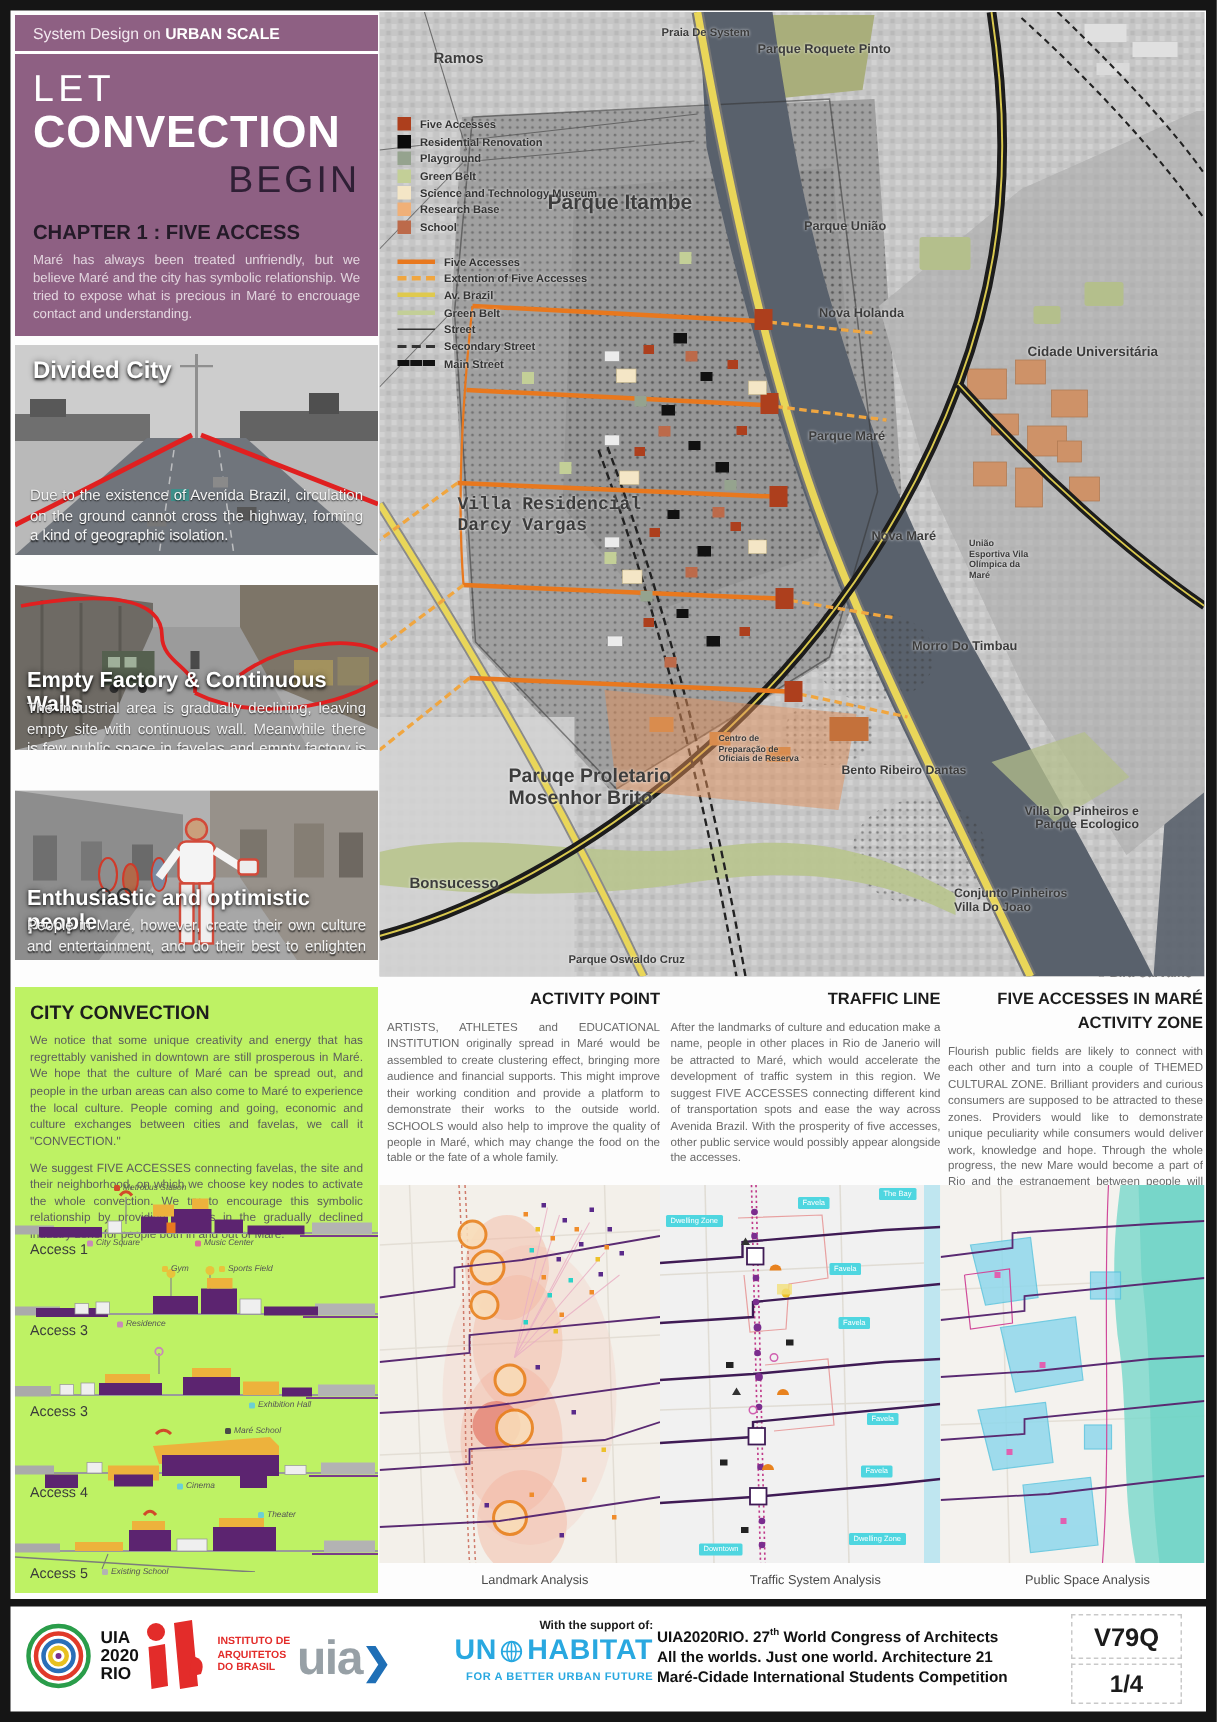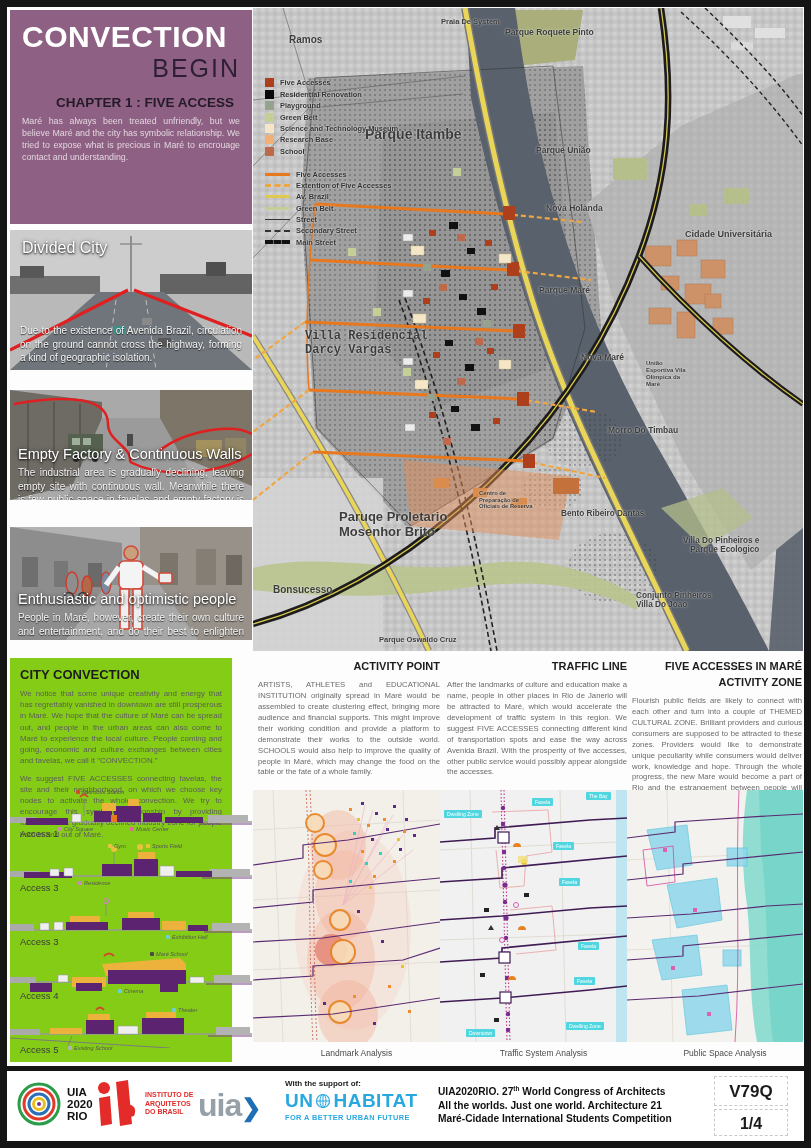--- a/index.html
+++ b/index.html
@@ -9,32 +9,32 @@
   .sheet-footer{position:absolute;left:7px;top:1071px;width:797px;height:70px;background:#ffffff;}
 
   
   .pbox{position:absolute;left:10px;top:10px;width:242px;height:214px;background:#8e6083;color:#fff;}
   .kicker{padding:7px 12px 5px;font-size:10.5px;color:#f3e9f0;border-bottom:2px solid #fff;}
   .kicker b{color:#fff;}
   .ptitle-wrap{padding:10px 12px 0;}
   .t-let{font-size:25px;letter-spacing:3px;font-weight:400;line-height:1.05;}
   .t-conv{font-size:30px;letter-spacing:.5px;font-weight:700;line-height:1.1;}
   .t-begin{font-size:25px;letter-spacing:2px;font-weight:400;color:#2f1f35;text-align:right;line-height:1.1;margin-top:2px;}
-  .t-chapter{font-size:13.5px;font-weight:700;color:#241a28;margin-top:12px;margin-left:34px;}
+  .t-chapter{font-size:13.5px;font-weight:700;color:#241a28;margin-top:12px;}
   .t-intro{font-size:8.8px;color:#e3d6df;line-height:1.38;text-align:justify;margin-top:5px;}
 
   
   .pcard{position:absolute;left:10px;width:242px;background:#cfcfcf;overflow:hidden;}
   .pcard svg{display:block;}
-  .photo-title{position:absolute;font-weight:400;color:#fff;text-shadow:0 1px 2px rgba(0,0,0,.85),0 0 4px rgba(0,0,0,.45);}
+  .photo-title{position:absolute;font-weight:700;color:#fff;text-shadow:0 1px 2px rgba(0,0,0,.85),0 0 4px rgba(0,0,0,.45);}
   .photo-cap{position:absolute;font-size:10px;color:#f4f4f4;line-height:1.35;text-align:justify;text-shadow:0 1px 1px rgba(0,0,0,.75);}
   .credit{position:absolute;right:16px;font-size:8.5px;color:#222;font-weight:600;}
 
   
-  .citybox{position:absolute;left:10px;top:658px;width:222px;height:404px;background:#84cc16;padding:9px 10px;}
+  .citybox{position:absolute;left:10px;top:658px;width:242px;height:404px;background:#bef264;padding:9px 10px;}
   .citybox h3{margin:0;font-size:13px;font-weight:700;color:#1d1d1d;}
   .citybox p{margin:6px 0 0;font-size:7.9px;color:#5d5d5d;line-height:1.42;text-align:justify;}
   .access-area{position:absolute;left:0;top:130px;width:242px;height:272px;}
   .access-row{position:absolute;left:0;width:242px;height:54px;}
   .asvg{position:absolute;left:0;top:0;}
   .access-name{position:absolute;left:10px;bottom:3px;font-size:9.5px;color:#3a3a3a;}
   .anode{position:absolute;font-size:5.6px;color:#555;display:flex;align-items:center;gap:2px;white-space:nowrap;}
   .anode i{width:4px;height:4px;display:inline-block;border-radius:1px;}
 
   
@@ -63,39 +63,41 @@
   .chip{position:absolute;background:#4fd6e0;color:#fff;font-size:5px;line-height:1;padding:1.5px 3px;border-radius:1px;white-space:nowrap;}
   .pcapt{position:absolute;top:1048px;font-size:8.5px;color:#4a4a4a;text-align:center;padding-left:20px;}
 
   
   .f-uia2020{position:absolute;left:16px;top:1081px;display:flex;align-items:center;gap:5px;}
   .f-uia2020 .txt{font-weight:700;font-size:11.5px;color:#111;line-height:1.05;}
   .f-iab{position:absolute;left:96px;top:1080px;display:flex;align-items:center;gap:7px;}
   .f-iab .txt{font-weight:700;font-size:7px;color:#e32c2a;line-height:1.25;}
   .f-uialogo{position:absolute;left:198px;top:1089px;font-weight:700;font-size:32px;color:#97a0a6;letter-spacing:-1px;line-height:1;}
   .f-uialogo .arrow{color:#1f6fb6;font-size:24px;font-weight:700;}
-  .f-un{position:absolute;left:285px;top:1079px;}
+  .f-un{position:absolute;left:303px;top:1079px;text-align:right;}
   .f-un .sup{font-size:8px;font-weight:700;color:#1c1c1c;}
   .f-un .big{font-size:19px;font-weight:700;color:#29a8e0;letter-spacing:.5px;display:flex;align-items:center;gap:2px;margin-top:2px;}
   .f-un .tag{font-size:7.4px;font-weight:700;color:#29a8e0;letter-spacing:.4px;margin-top:1px;}
   .f-congress{position:absolute;left:438px;top:1085px;font-size:10.2px;font-weight:700;color:#111;line-height:1.32;}
   .f-congress sup{font-size:6.5px;}
   .f-box{position:absolute;left:714px;width:74px;border:1px dashed #c9c9c9;text-align:center;color:#1b1b1b;font-weight:600;background:#fff;}
   .f-code{top:1076px;height:30px;font-size:17px;line-height:30px;}
   .f-page{top:1109px;height:27px;font-size:16px;line-height:27px;}
 </style>
 </head>
 <body>
 
 <div class="board">
   <div class="sheet-main"></div>
   <div class="sheet-footer"></div>
 
   <div class="pbox">
+    <div class="kicker"><span>System Design on </span><b>URBAN SCALE</b></div>
     <div class="ptitle-wrap">
+      <div class="t-let">LET</div>
       <div class="t-conv">CONVECTION</div>
       <div class="t-begin">BEGIN</div>
       <div class="t-chapter">CHAPTER 1 : FIVE ACCESS</div>
       <div class="t-intro">Maré has always been treated unfriendly, but we believe Maré and the city has symbolic relationship. We tried to expose what is precious in Maré to encrouage contact and understanding.</div>
     </div>
   </div>
 
   <div class="pcard" style="top:230px;height:140px;">
     <svg width="242" height="140" viewBox="0 0 242 140">
       <rect width="242" height="140" fill="#b9b9b9"></rect>

